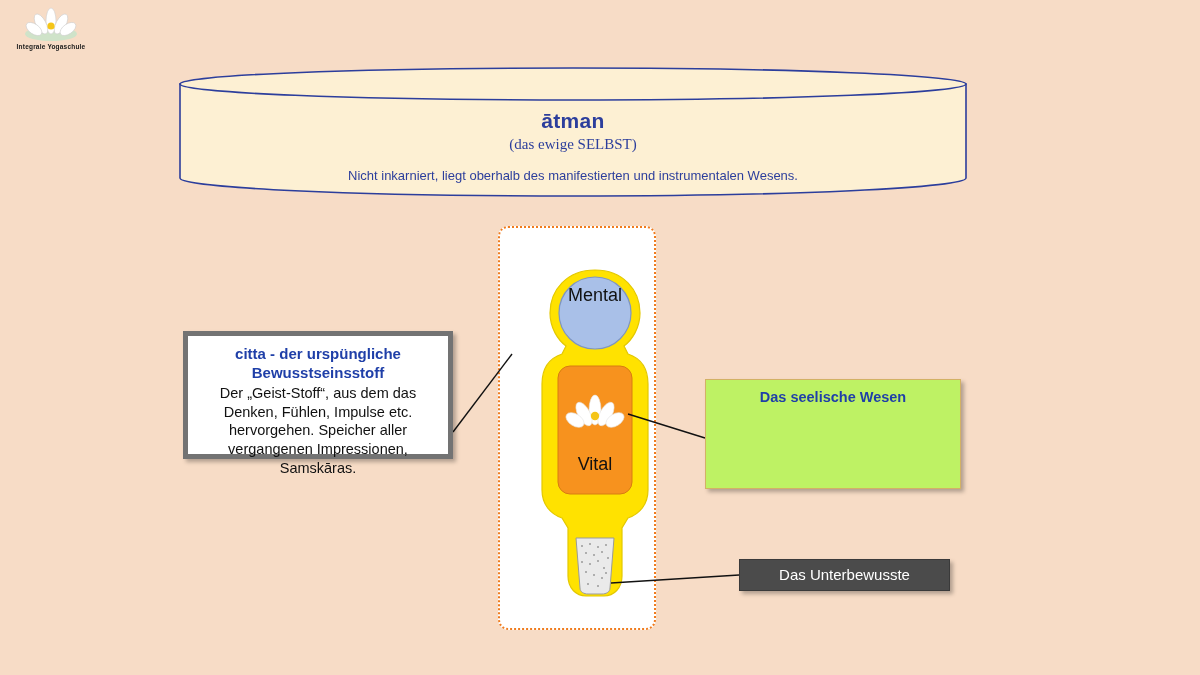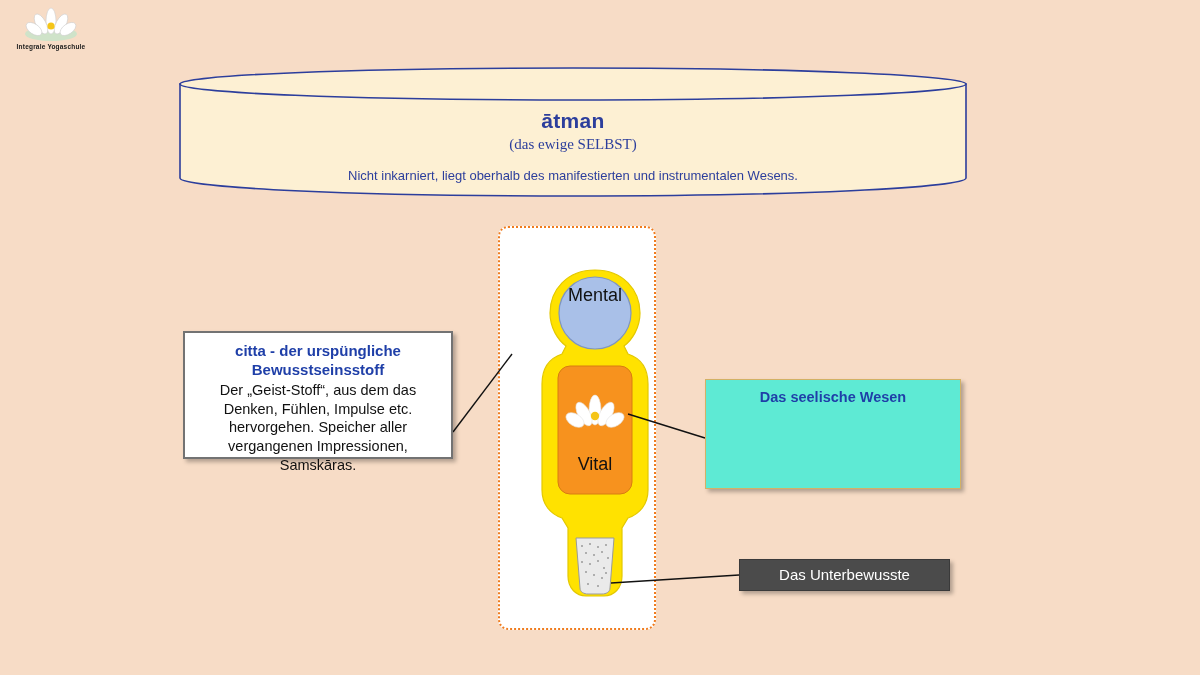--- a/index.html
+++ b/index.html
@@ -125,31 +125,31 @@
     display: block;
     color: #111;
   }
 
   .callout-citta {
     left: 183px;
     top: 331px;
     width: 270px;
     height: 128px;
     background: #ffffff;
-    border: 2px solid #737373;
+    border: 5px solid #737373;
     font-size: 14.5px;
   }
   .callout-citta .c-title { font-size: 15px; margin-bottom: 2px; }
 
   .callout-seele {
     left: 705px;
     top: 379px;
     width: 256px;
     height: 110px;
-    background: #5eead4;
+    background: #bef264;
     border: 1px solid #d3b165;
     font-size: 13.5px;
   }
   .callout-seele .c-title { font-size: 14.5px; margin-bottom: 2px; }
 
   .callout-unter {
     left: 739px;
     top: 559px;
     width: 211px;
     height: 32px;

